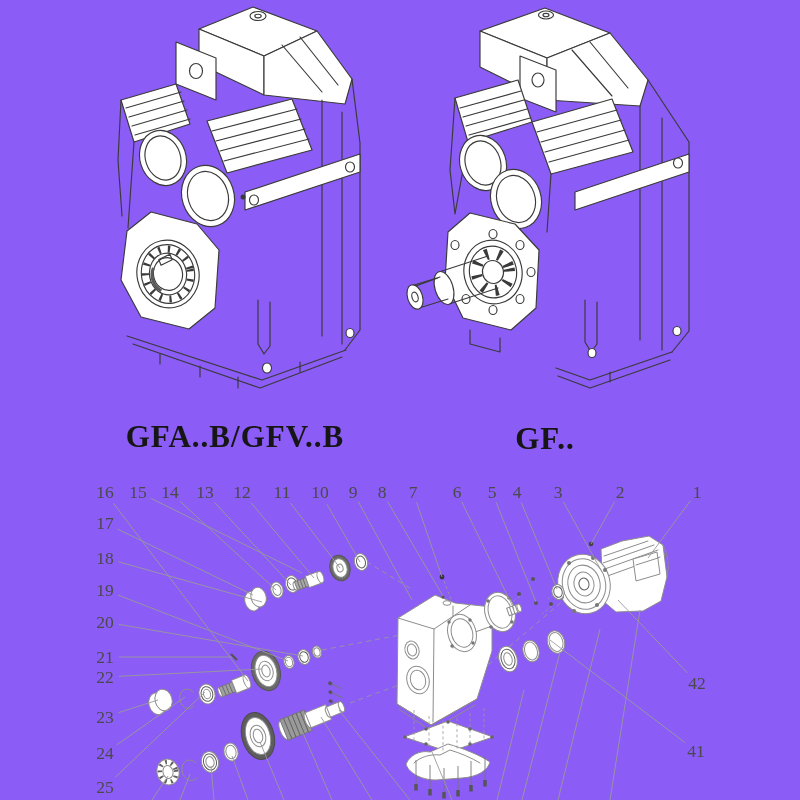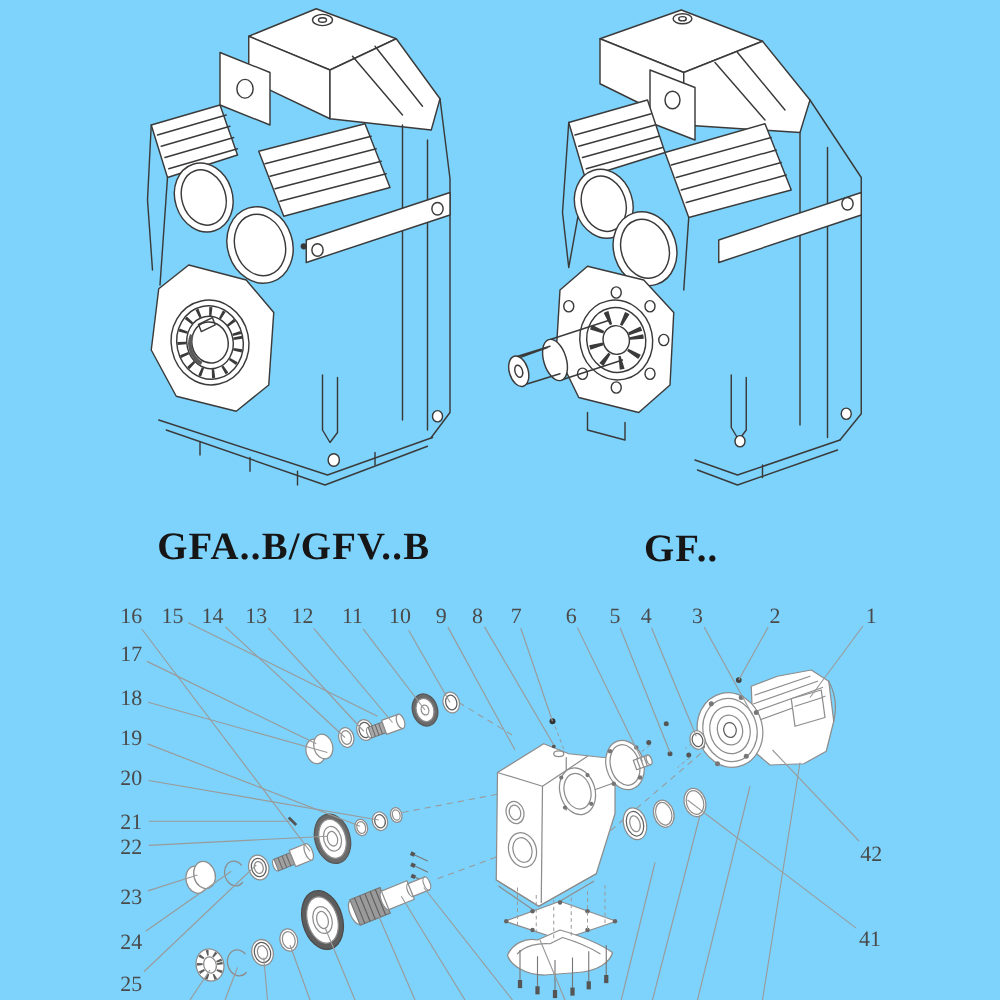--- a/index.html
+++ b/index.html
@@ -1,16 +1,16 @@
 <!DOCTYPE html>
 <html><head>
 <meta charset="utf-8">
 <style>
   html,body{margin:0;padding:0;background:#ffffff;}
-  .page{position:relative;width:800px;height:800px;background:#7dd3fc;overflow:hidden;
+  .page{position:relative;width:800px;height:800px;background:#8b5cf6;overflow:hidden;
         font-family:"Liberation Serif",serif;}
   svg{display:block;}
   .model-label{font-family:"Liberation Serif",serif;font-weight:bold;font-size:31px;
                letter-spacing:1px;fill:#161616;}
   .callout{font-family:"Liberation Serif",serif;font-size:17.5px;fill:#4a4a4a;}
   .dk{stroke:#3a3a3a;fill:none;stroke-width:1.15;stroke-linejoin:round;stroke-linecap:round;}
   .dkw{stroke:#3a3a3a;fill:#ffffff;stroke-width:1.15;stroke-linejoin:round;}
   .ex{stroke:#8d8d8d;fill:none;stroke-width:1;stroke-linejoin:round;stroke-linecap:round;}
   .exw{stroke:#8d8d8d;fill:#ffffff;stroke-width:1;stroke-linejoin:round;}
   .exd{stroke:#5e5e5e;fill:none;stroke-width:1;}

